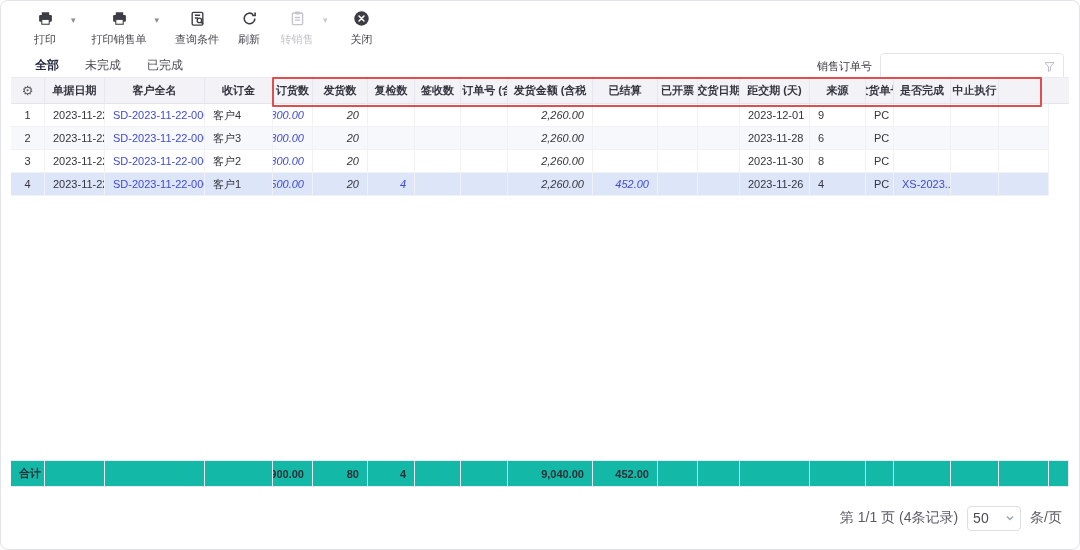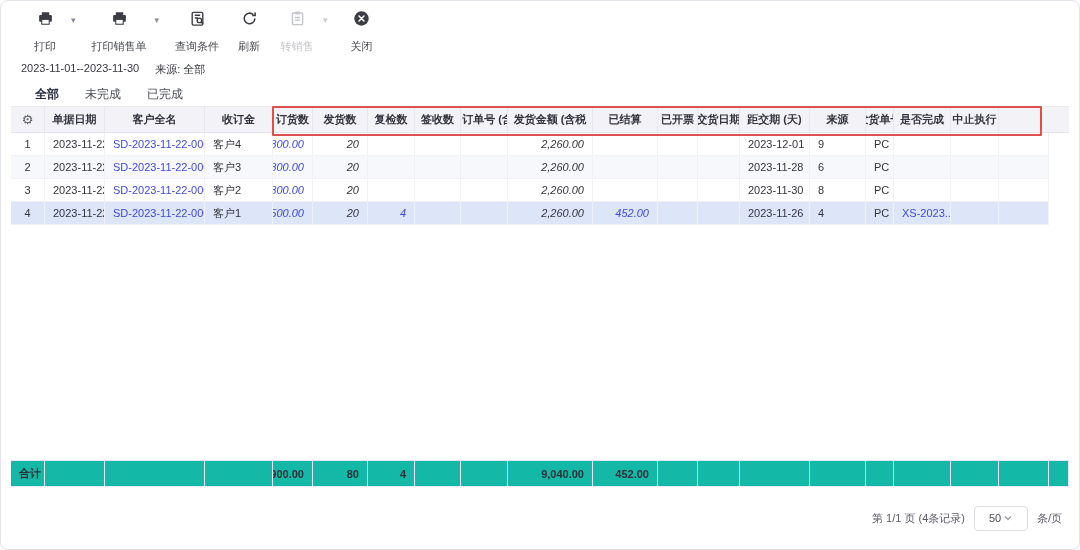--- a/index.html
+++ b/index.html
@@ -4,21 +4,21 @@
 <style>
   html,body{margin:0;padding:0;background:#fff;}
   .window{
     width:1080px;height:550px;box-sizing:border-box;position:relative;
     border:1px solid #e2e3e8;border-radius:8px;background:#fff;overflow:hidden;
     font-family:"Liberation Sans","DejaVu Sans",sans-serif;color:#3a3b43;
     display:flex;flex-direction:column;
   }
   
   .toolbar{display:flex;align-items:flex-start;padding:9px 0 2px 20px;gap:0;}
-  .tool{display:flex;flex-direction:column;align-items:center;gap:13px;min-width:36px;
+  .tool{display:flex;flex-direction:column;align-items:center;gap:6px;min-width:36px;
         padding:0 6px;cursor:pointer;color:#47484f;font-size:11px;line-height:13px;white-space:nowrap;}
   .tool .ticon{height:17px;display:flex;align-items:center;color:#3c3d44;}
   .tool.disabled{color:#c4c5cc;cursor:default;align-items:center;}
   .tool.disabled .ticon{color:#c4c5cc;}
   .caret{color:#8b8c95;font-size:9px;margin:5px 10px 0 2px;cursor:pointer;}
   .caret.disabled{color:#c9cad1;}
   
   .filter-line{padding:7px 20px 0;font-size:11px;color:#36373f;display:flex;gap:16px;}
   
   .order-search{position:absolute;top:52px;right:15px;display:flex;align-items:center;gap:8px;
@@ -57,23 +57,23 @@
              border-top:1px solid #e8e8f0;border-bottom:1px solid #e8e8f0;
              font-size:11px;font-weight:bold;color:#2e2f39;}
   .tcell{height:100%;display:flex;align-items:center;padding:0 8px;box-sizing:border-box;
          border-right:1px solid #e5e6ee;white-space:nowrap;overflow:hidden;}
   .tcell.right{justify-content:flex-end;}
   .tcell.center{justify-content:center;}
   .annotation-box{position:absolute;left:271px;top:0;width:770px;height:30px;
                   border:2px solid #e04f4f;box-sizing:border-box;pointer-events:none;border-radius:1px;}
   
   .footer{height:62px;display:flex;align-items:center;justify-content:flex-end;gap:9px;
-          padding:0 17px;font-size:11px;color:#5a5b65;}
+          padding:0 17px;font-size:14px;color:#5a5b65;}
   .page-size{width:54px;height:25px;border:1px solid #dcdde5;border-radius:4px;background:#fff;
-             display:flex;align-items:center;justify-content:space-between;padding:0 14px;
+             display:flex;align-items:center;justify-content:space-between;padding:0 5px;
              box-sizing:border-box;color:#4a4b54;cursor:pointer;}
 </style>
 </head>
 <body>
 
 <div class="window">
 
   <div class="toolbar">
       <div class="tool">
         <div class="ticon">
@@ -132,25 +132,32 @@
         <div class="ticon">
           <svg width="17" height="17" viewBox="0 0 16 16">
             <circle cx="8" cy="8" r="6.8" fill="currentColor"></circle>
             <path d="M5.7 5.7l4.6 4.6M10.3 5.7l-4.6 4.6" stroke="#fff" stroke-width="1.5" stroke-linecap="round"></path>
           </svg>
         </div>
         <div class="tlabel">关闭</div>
       </div>
     </div>
 
-  <div class="filter-line">
-    <span>2023-11-01--2023-11-30</span>
-    <span>来源: 全部</span>
+
+  <div class="order-search">
+    <span>销售订单号</span>
+    <div class="search-box">
+      <input value="" style="">
+      <span style="display:flex;">
+        <svg width="13" height="13" viewBox="0 0 16 16" fill="none" stroke="#b7bcc9" stroke-width="1.2">
+          <path d="M2.5 3.2h11L9.2 8.4v4.4l-2.4 1.2V8.4L2.5 3.2z"></path>
+        </svg>
+      </span>
+    </div>
   </div>
-
 
   <div class="tabs">
     <div class="tab active">全部</div>
     <div class="tab">未完成</div>
     <div class="tab">已完成</div>
   </div>
 
   <div class="table-area">
     <div class="thead" id="thead" style="grid-template-columns: 34px 60px 100px 68px 40px 55px 47px 46px 47px 85px 65px 40px 42px 70px 56px 28px 57px 48px 50px minmax(0px, 1fr);">
         <div class="hcell">

